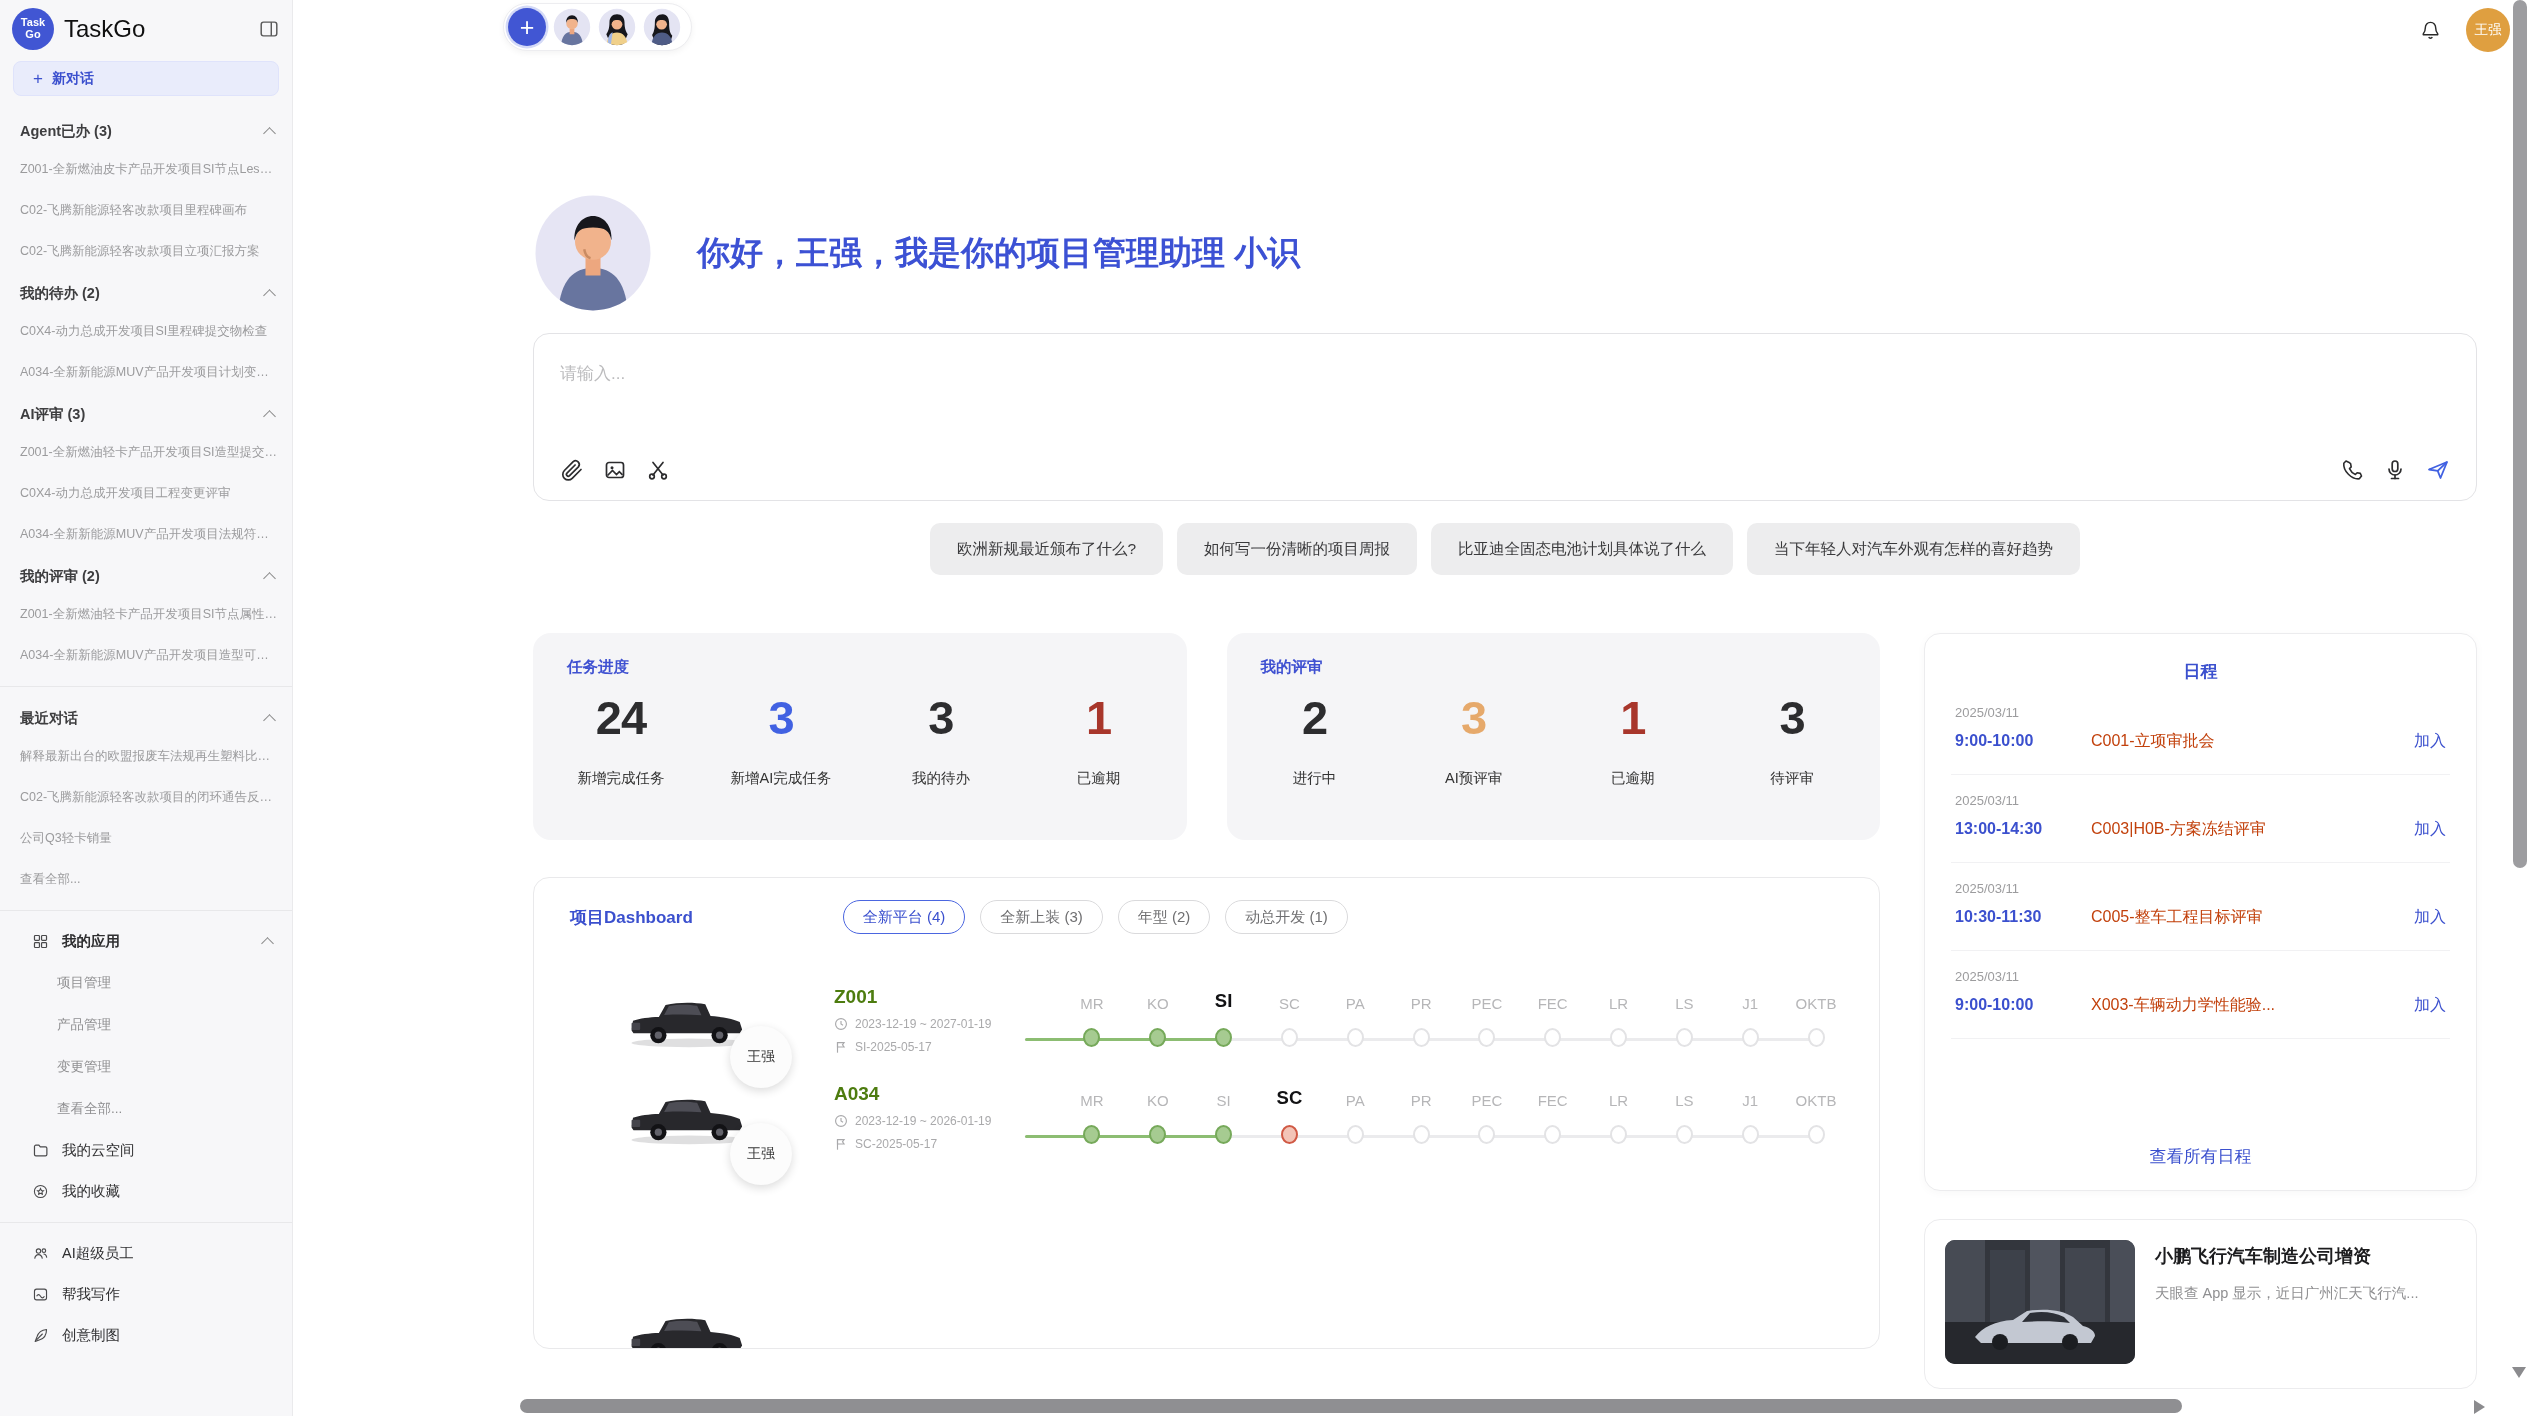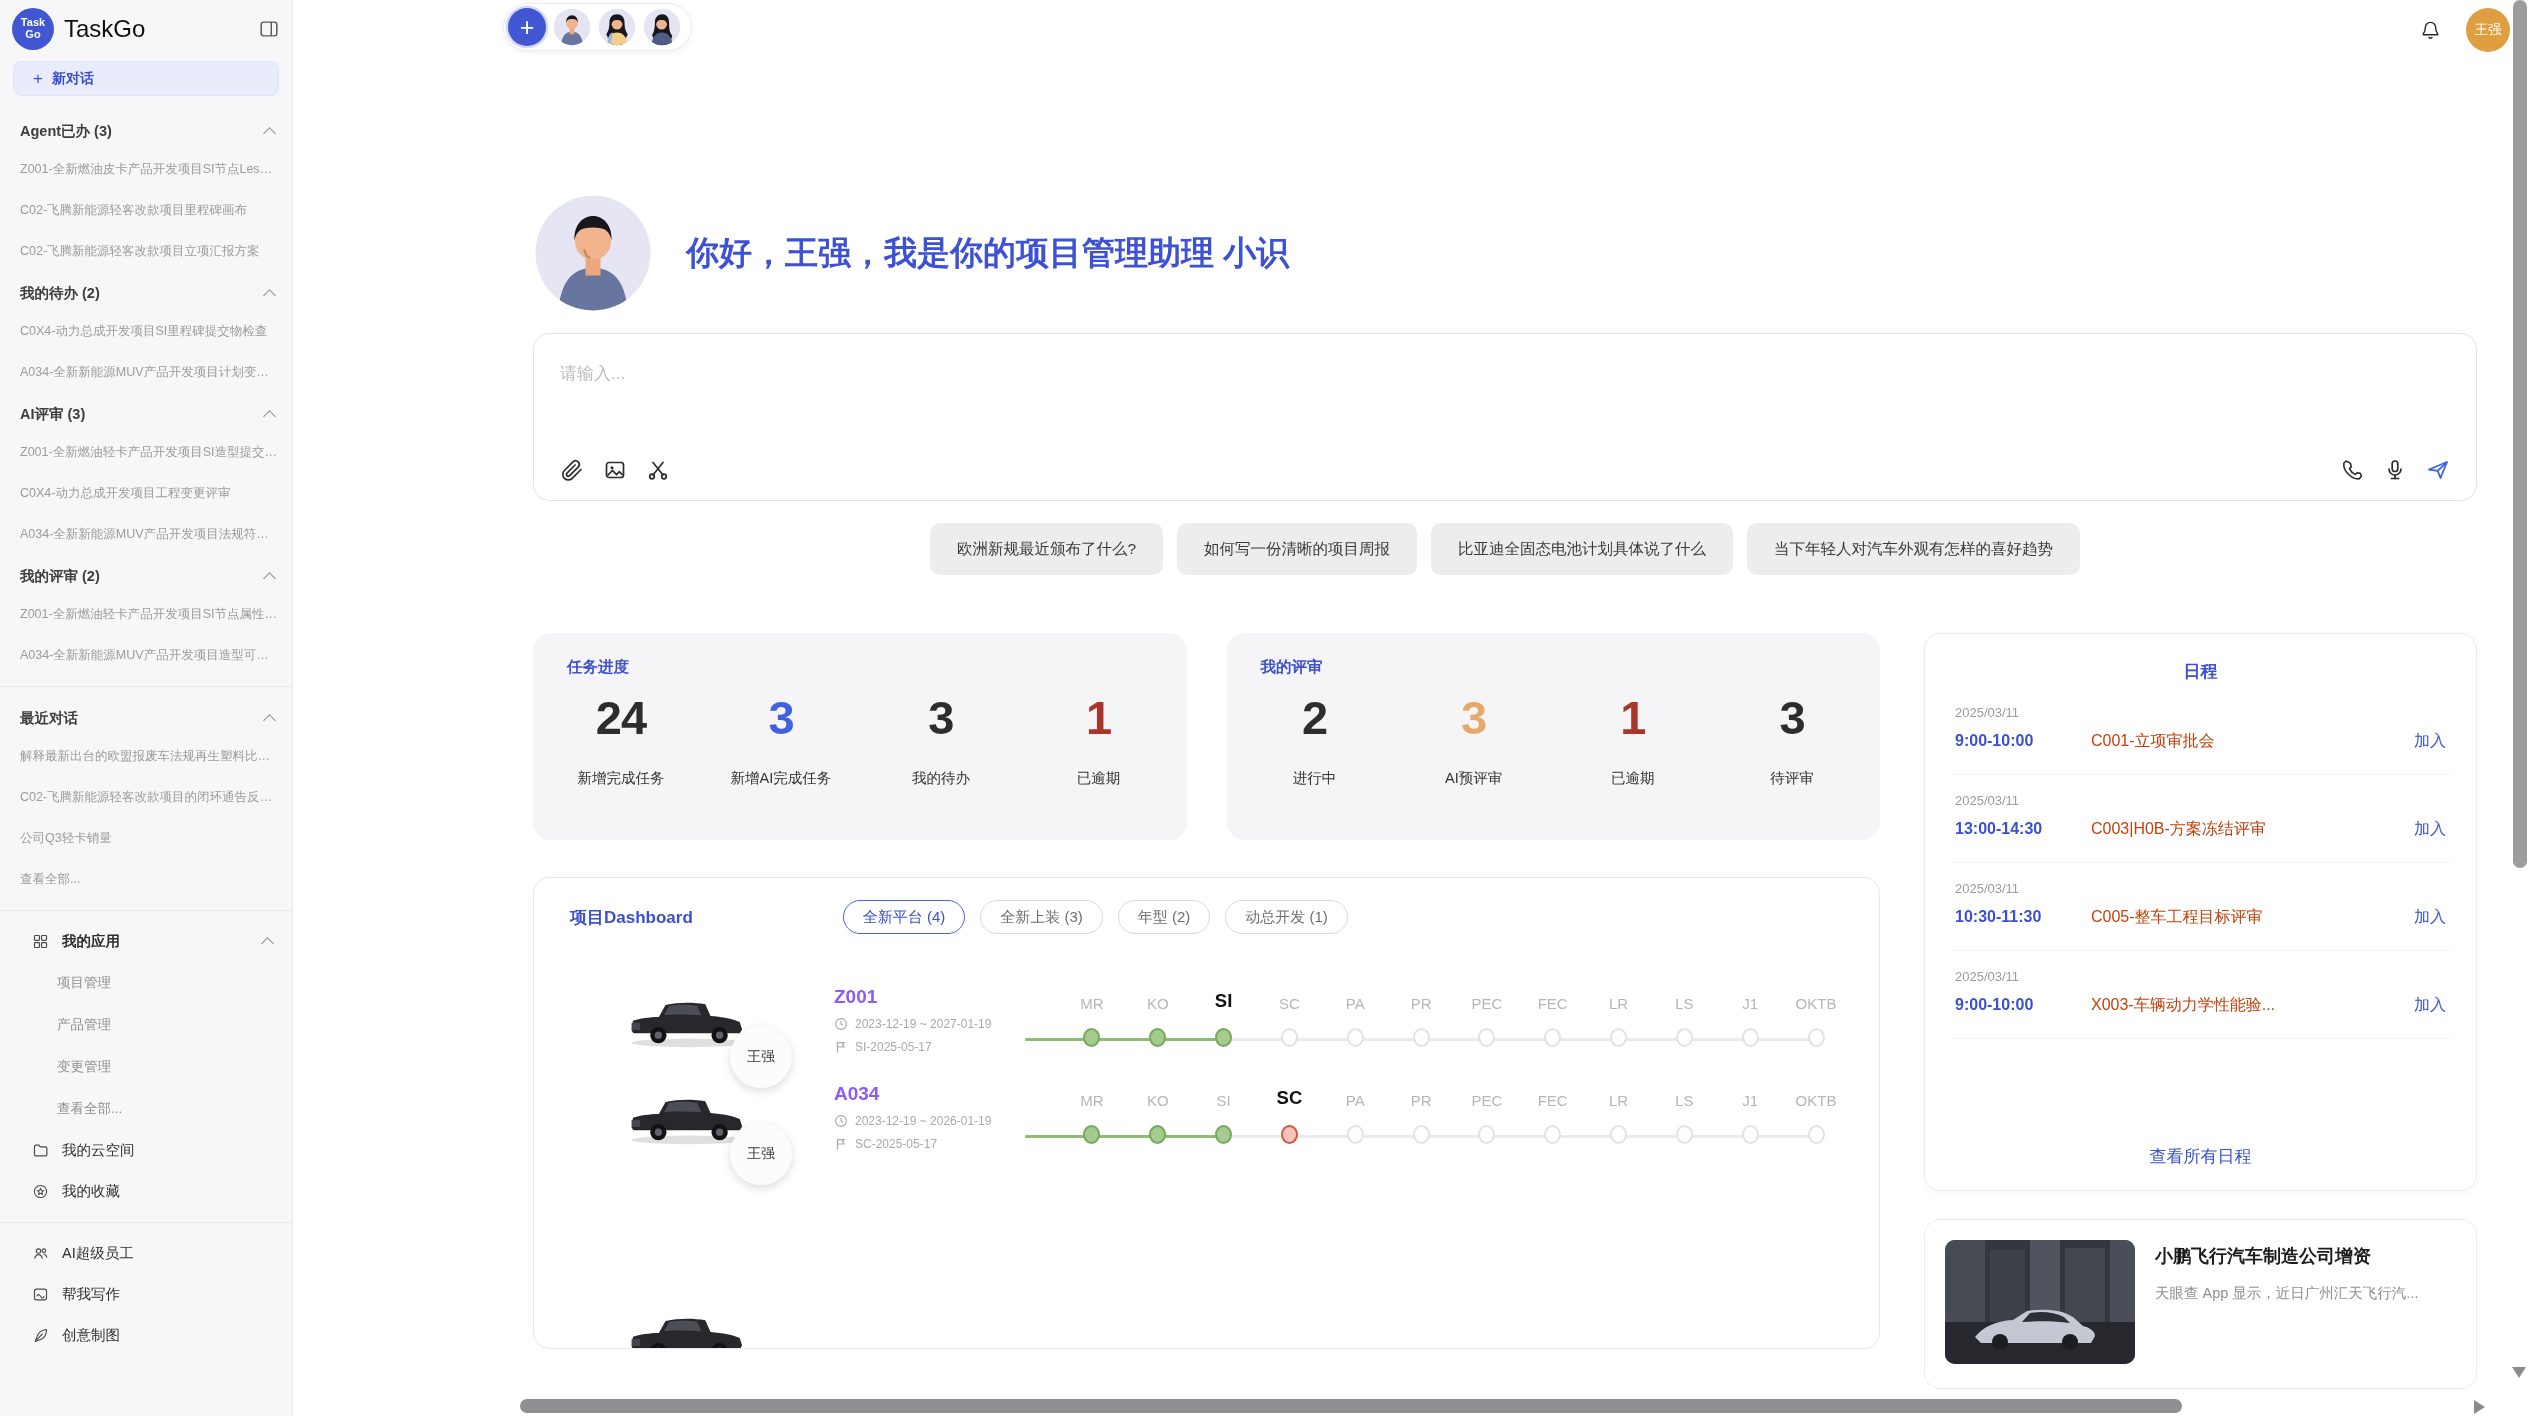--- a/index.html
+++ b/index.html
@@ -35,21 +35,21 @@
   .avpill{position:absolute;left:210px;top:3px;height:46px;display:flex;align-items:center;gap:7px;background:#fff;border:1px solid #ededf0;border-radius:25px;padding:0 10px 0 4px;box-shadow:0 2px 6px rgba(0,0,0,.05)}
   .av-plus{width:38px;height:38px;border-radius:50%;background:#4156d3;border:none;box-shadow:0 0 0 2.5px #d4daf7;color:#fff;font-size:25px;line-height:1;display:flex;align-items:center;justify-content:center;cursor:pointer;padding:0}
   .av{width:38px;height:38px;border-radius:50%;overflow:hidden;display:block;cursor:pointer}
   .av svg{width:38px;height:38px;display:block}
   .tb-right{position:absolute;right:22px;top:8px;display:flex;align-items:center;gap:24px}
   .bell{width:23px;height:23px;color:#2a2a2a;cursor:pointer}
   .bell svg{width:23px;height:23px;display:block}
   .userbadge{width:44px;height:44px;border-radius:50%;background:#df9f40;color:#fff;font-size:13.5px;display:flex;align-items:center;justify-content:center;cursor:pointer}
 
   .content{position:absolute;left:240px;right:55px;top:56px;bottom:0}
-  .greet{display:flex;align-items:center;gap:33px;margin-top:137px}
+  .greet{display:flex;align-items:center;gap:44px;margin-top:137px}
   .greet-av{width:120px;height:120px;border-radius:50%;flex:none}
   .greet-av svg{width:120px;height:120px;display:block}
   .greet-text{font-size:33px;font-weight:700;color:#3c51d4;margin:0}
 
   .inputcard{margin-top:20px;height:168px;border:1px solid #e3e3e6;border-radius:16px;box-sizing:border-box;padding:24px 26px 18px;display:flex;flex-direction:column;background:#fff}
   .chat-input{border:none;outline:none;font-size:17px;color:#333;background:transparent;padding:6px 0;font-family:inherit}
   .chat-input::placeholder{color:#bcbcbe}
   .ic-row{margin-top:auto;display:flex;align-items:center;gap:19px}
   .tool-ico{width:24px;height:24px;color:#2c2c2e;cursor:pointer}
   .tool-ico svg{width:24px;height:24px;display:block}
@@ -83,21 +83,21 @@
   .filters{display:flex;gap:15px;margin-left:150px}
   .fpill{height:34px;line-height:32px;padding:0 19px;border-radius:17px;border:1px solid #dadadc;color:#6f6f71;font-size:15px;box-sizing:border-box;cursor:pointer;background:#fff;white-space:nowrap}
   .fpill.active{border-color:#4b66e0;color:#3b50ce}
   .plist{padding-top:52px}
   .prow{display:flex;align-items:flex-start;padding-left:52px;min-height:97px}
   .prow.partial{margin-top:122px}
   .carwrap{position:relative;width:140px;flex:none}
   .carwrap svg.truck{width:134px;height:64px;display:block}
   .owner{position:absolute;right:-30px;top:40px;width:62px;height:62px;border-radius:50%;background:#fcfcfc;box-shadow:0 3px 10px rgba(0,0,0,.14);display:flex;align-items:center;justify-content:center;font-size:14px;color:#333;z-index:3}
   .pinfo{margin-left:72px;width:225px;flex:none}
-  .ptitle{font-size:19px;font-weight:700;color:#8b5cf6;cursor:pointer}
+  .ptitle{font-size:19px;font-weight:700;color:#4d7c0f;cursor:pointer}
   .pmeta{display:flex;align-items:center;gap:7px;margin-top:9px;color:#a9a9ab;font-size:12px}
   .pmeta svg{width:14px;height:14px;flex:none}
   .mstrip{flex:1;display:flex;position:relative;margin-top:2px}
   .track{position:absolute;left:-34px;right:34px;top:50px;height:2.5px;background:#ebebed;border-radius:2px}
   .track.green{right:auto;background:#8cbd72;z-index:1}
   .mcell{flex:1;display:flex;flex-direction:column;align-items:center;position:relative;z-index:2;cursor:pointer}
   .mlabel{font-size:15px;color:#b6b6b8;height:24px;display:flex;align-items:flex-end}
   .mlabel.cur{color:#121214;font-weight:700;font-size:18.5px}
   .mdot{width:17px;height:19px;border-radius:50%;background:#fff;border:2px solid #e3e3e5;margin-top:16px;box-sizing:border-box}
   .mdot.done{background:#a6cb91;border-color:#76a95a}

